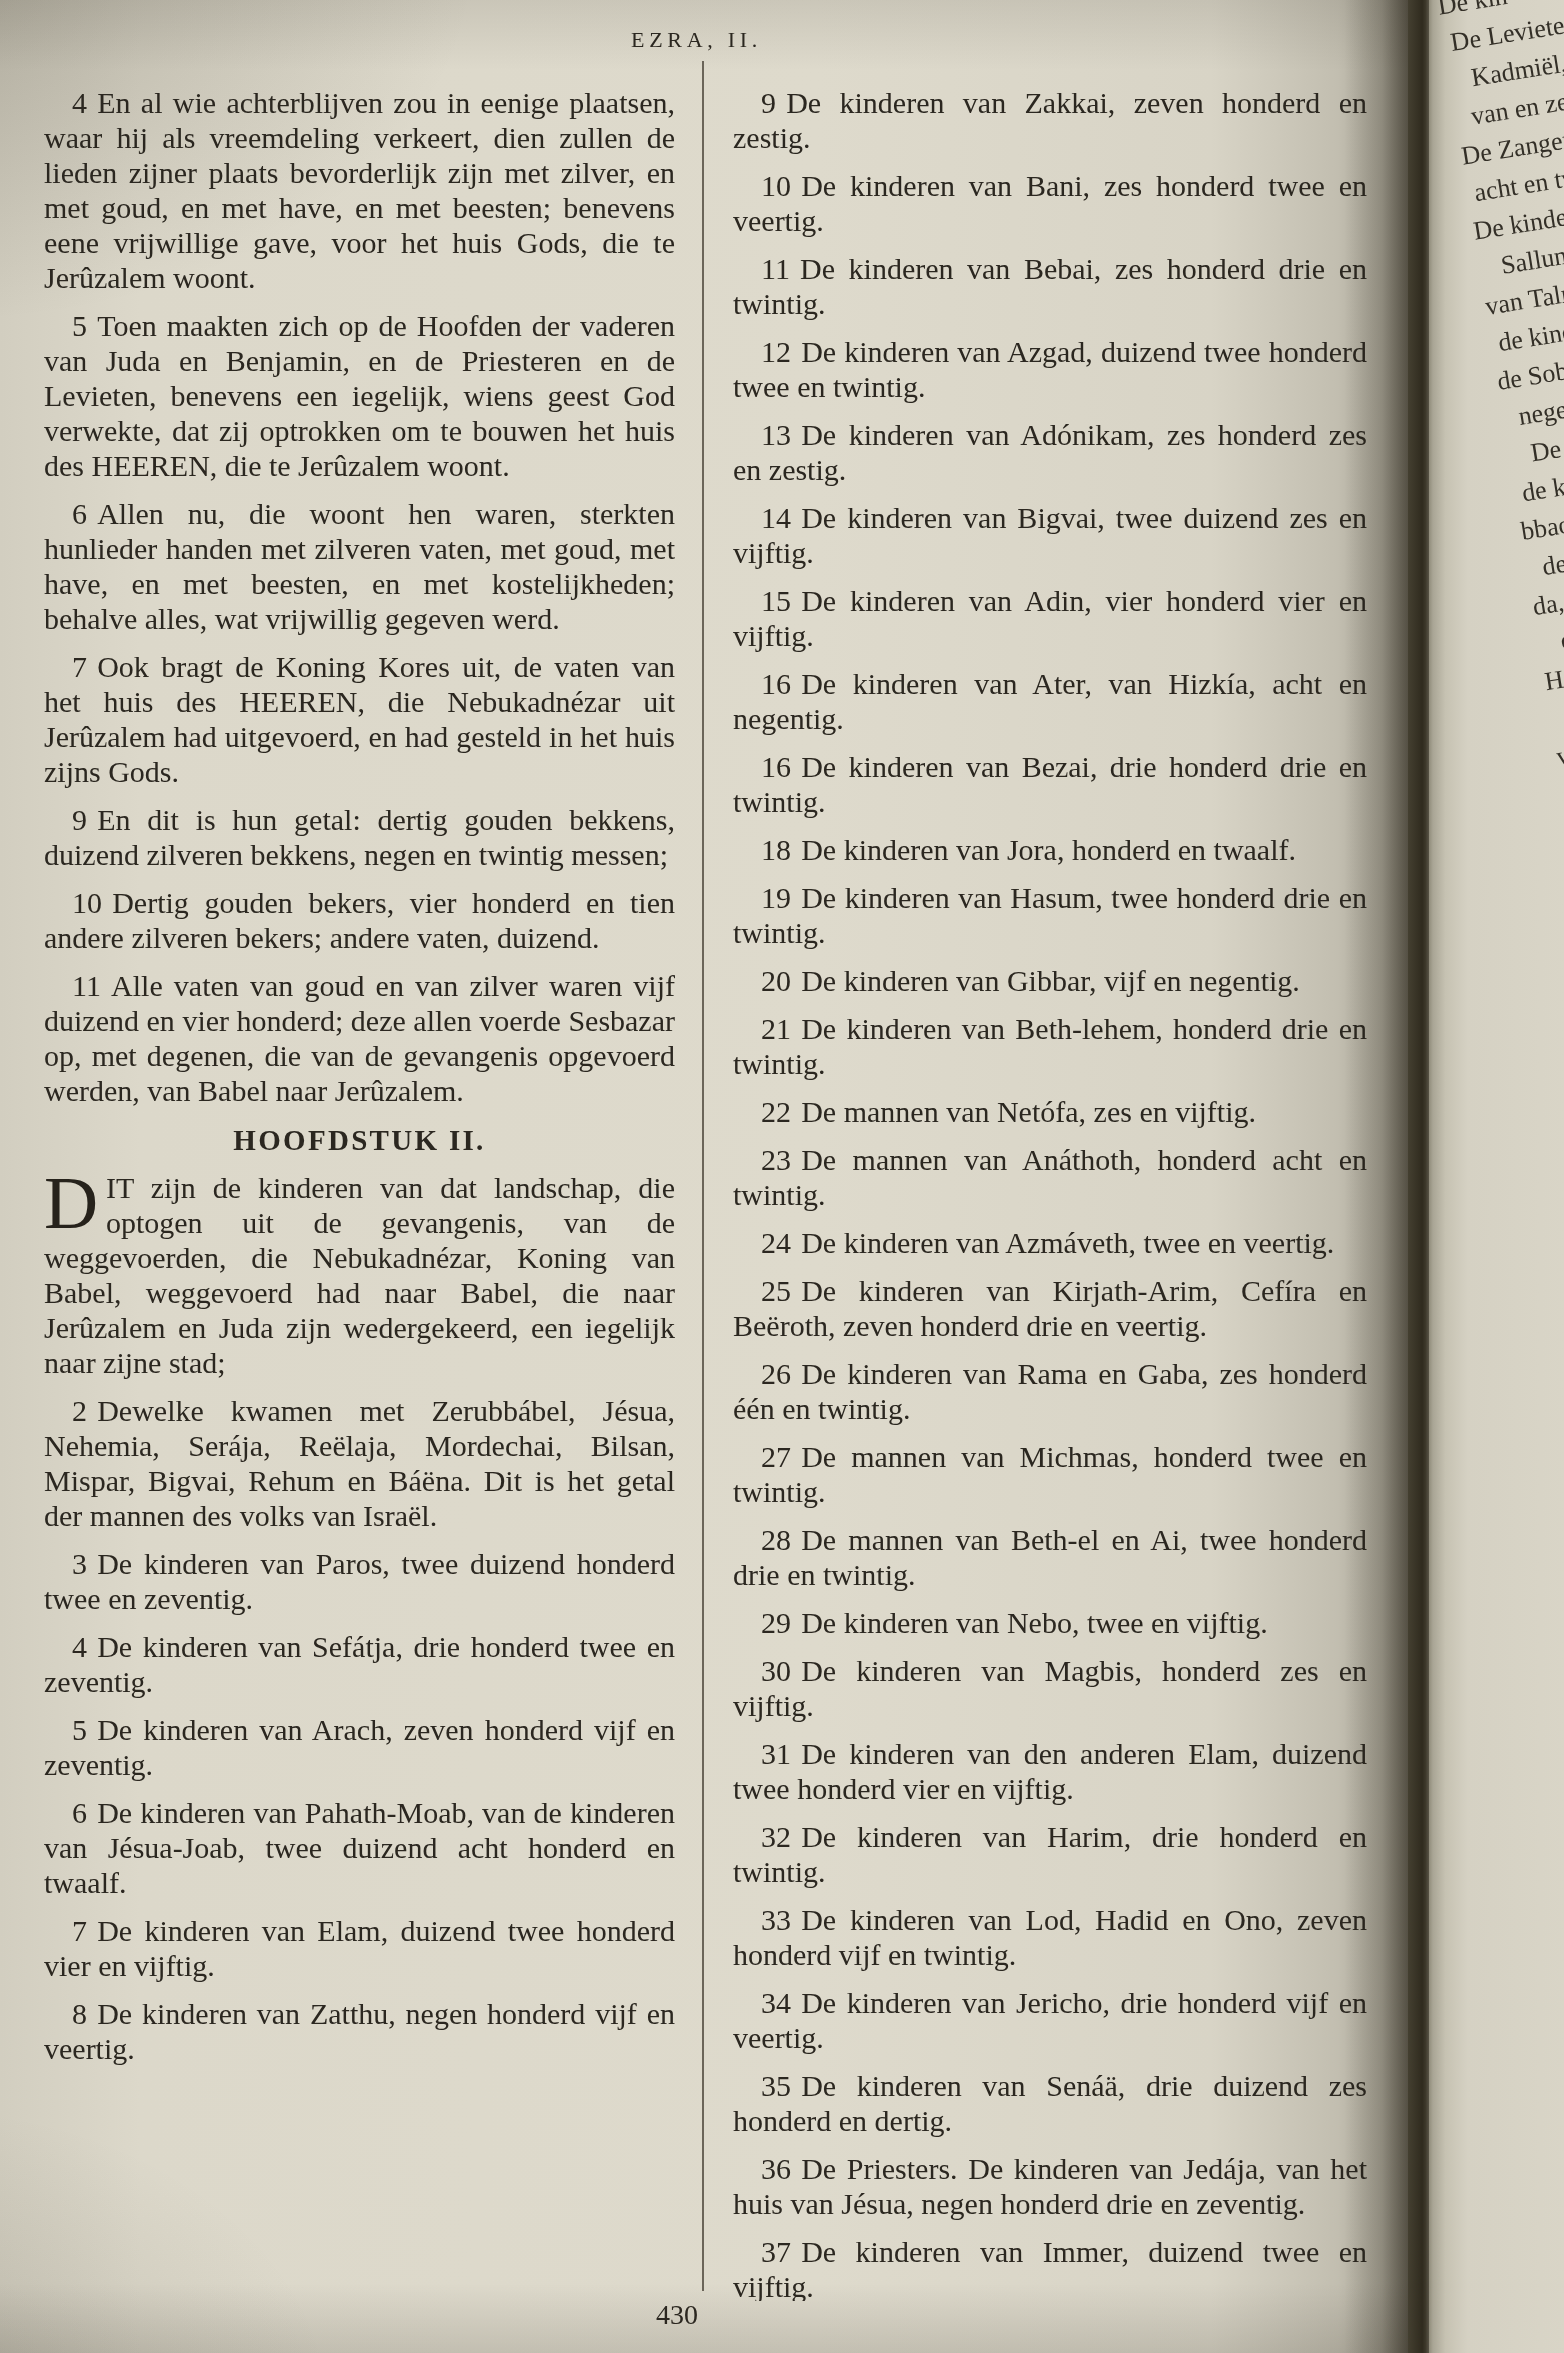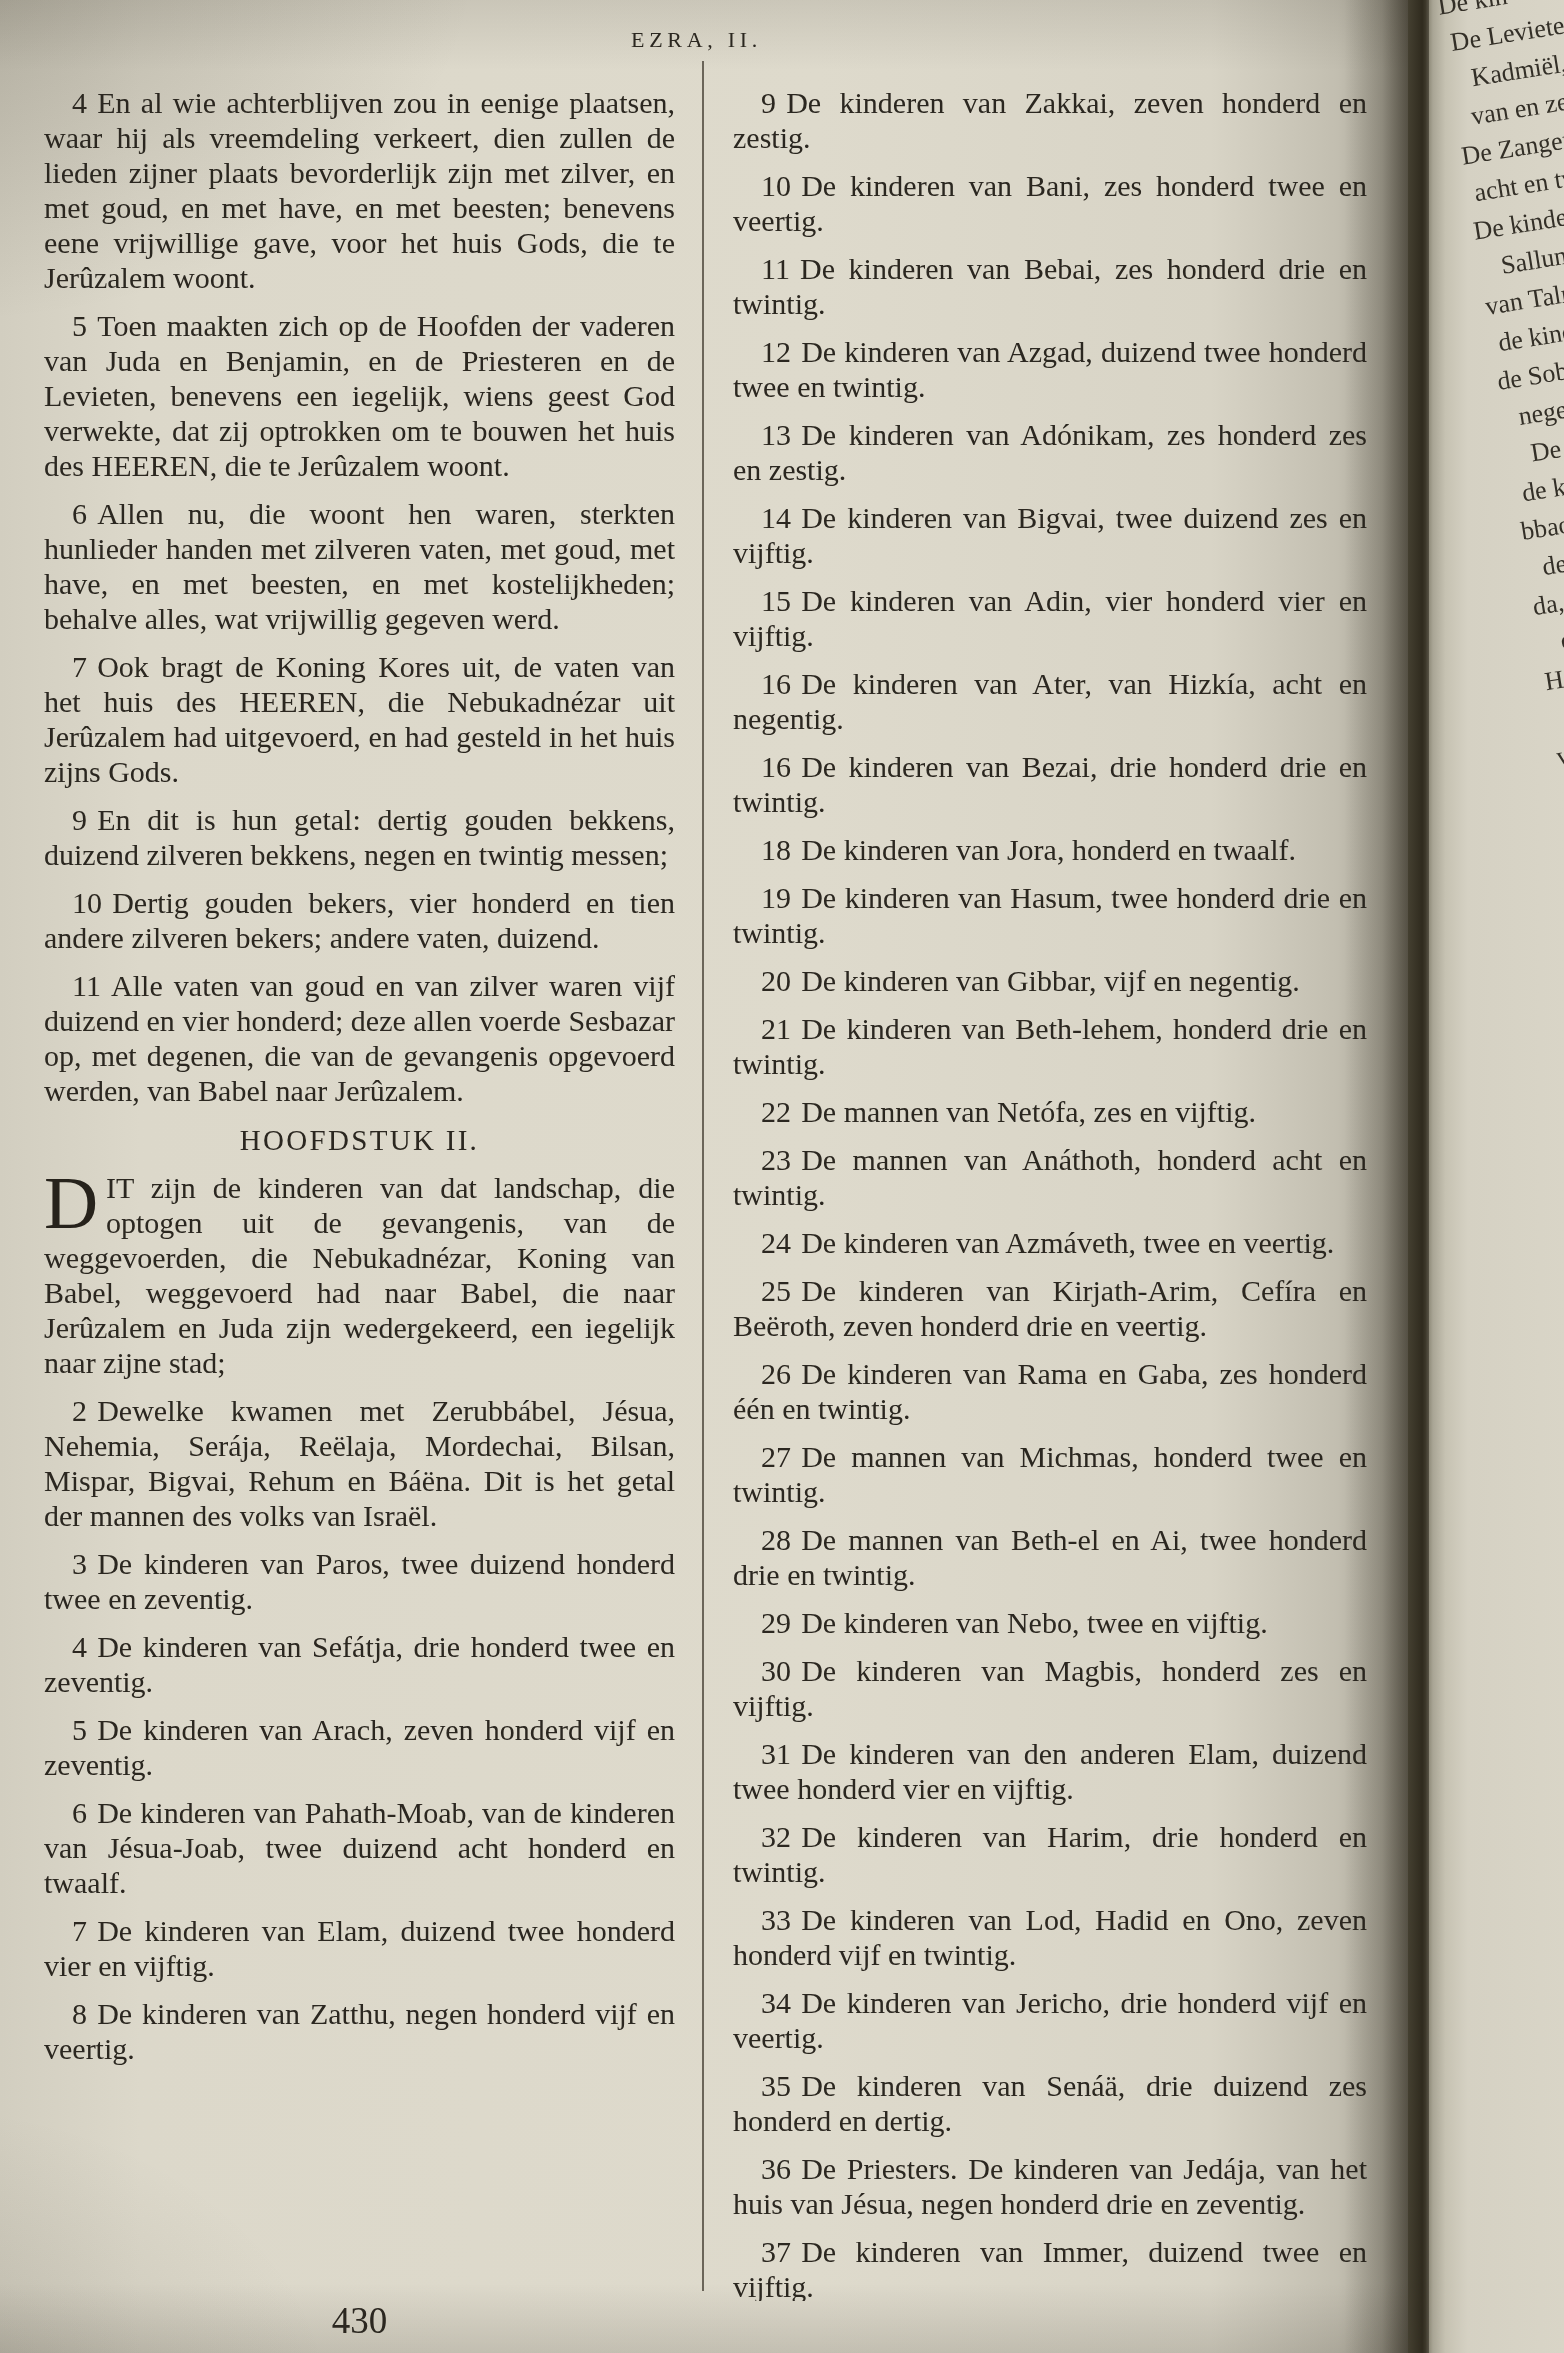--- a/index.html
+++ b/index.html
@@ -38,33 +38,33 @@
   .col-left  { left: 31px;  width: 657px; }
   .col-right { left: 720px; width: 660px; }
 
   .verse {
     margin: 13px; text-align: justify; text-indent: 28px;
     font-size: 30px; line-height: 35px; color: #2b2720;
   }
   .vnum { margin-right: 10.2px; }
 
   .chapter-heading {
-    margin: 15.6px 0 11px; text-align: center; font-weight: normal;
+    margin: 15.6px 0 11px; text-align: center; font-weight: bold;
     font-size: 29px; letter-spacing: 2.3px; color: #2b2720;
   }
 
   .dropcap { text-indent: 0; }
   .dropcap::first-letter {
     font-size: 75px; line-height: 58px; float: left;
     padding: 4.7px 7.8px 0 0; color: #26221b;
   }
 
   .page-number {
-    position: absolute; top: 2299px; left: 31px; width: 657px;
-    text-align: center; font-size: 37px; color: #2b2720;
+    position: absolute; top: 2299px; left: 41px; width: 657px;
+    text-align: right; font-size: 28px; color: #2b2720;
   }
 
   
   .gutter-shadow {
     position: absolute; top: 0; left: 1344px; width: 85px; height: 2354px;
     background: linear-gradient(90deg,
       rgba(20,15,5,0) 0%, rgba(20,15,5,0.18) 45%,
       rgba(20,15,5,0.55) 78%, rgba(20,15,5,0.72) 92%, rgba(20,15,5,0.45) 100%);
     pointer-events: none;
   }

